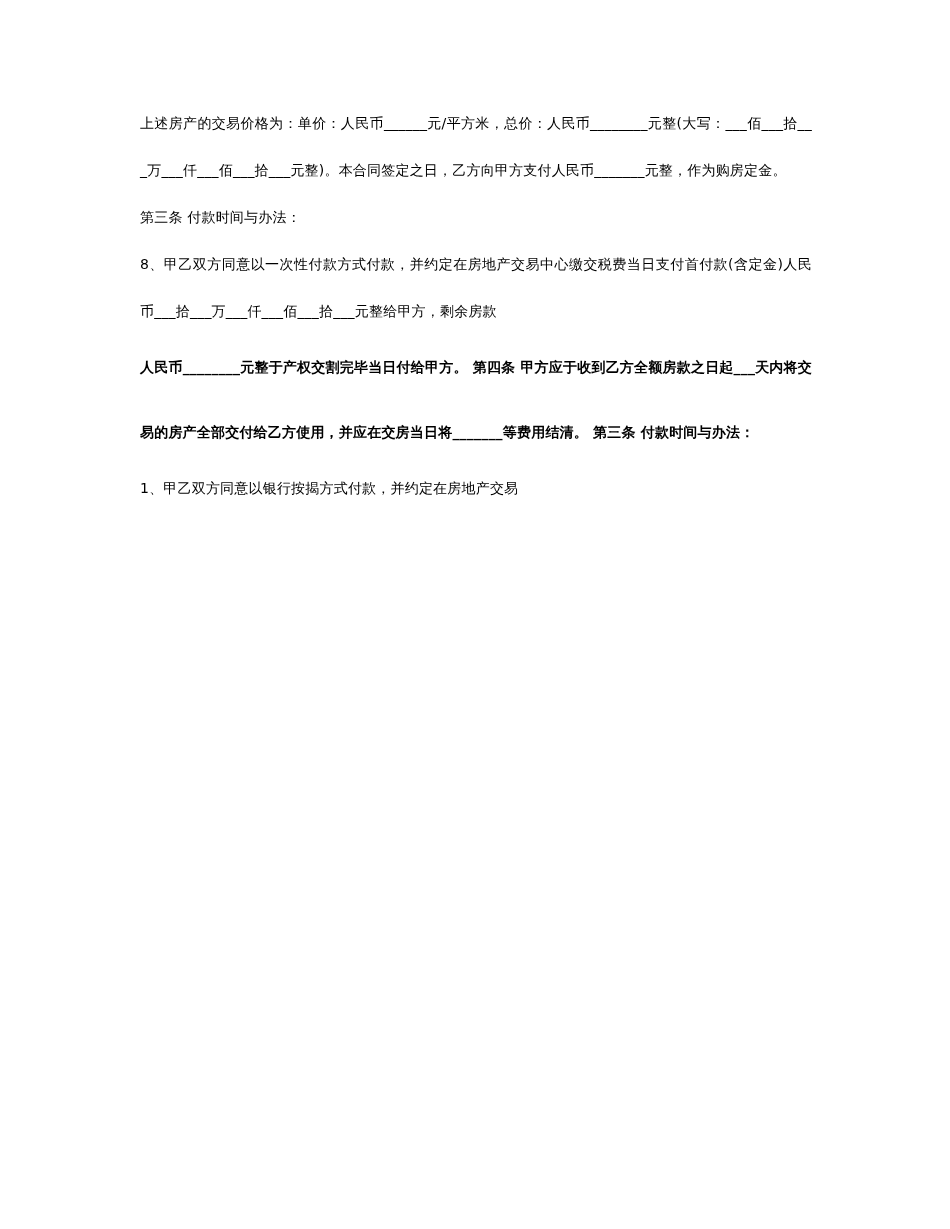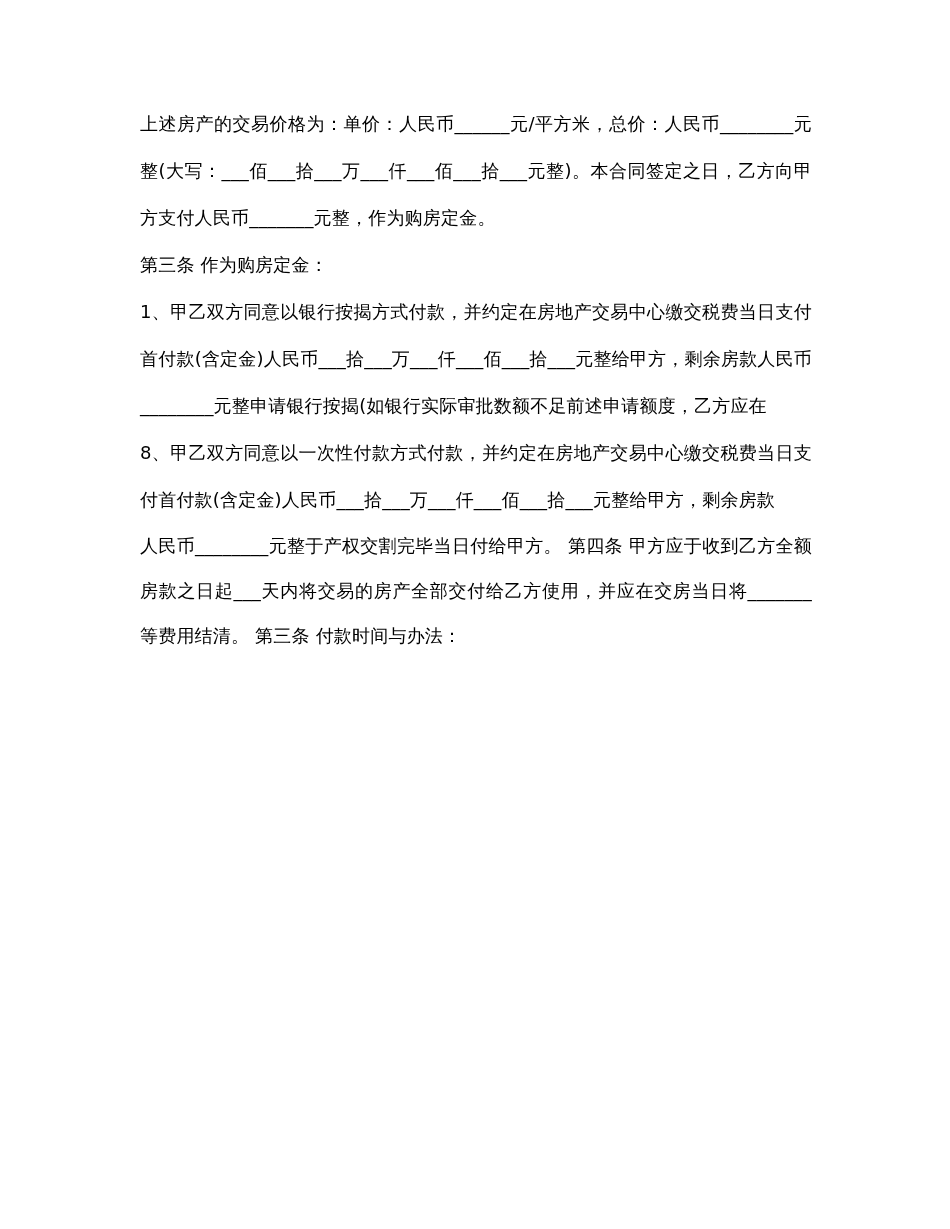--- a/index.html
+++ b/index.html
@@ -18,37 +18,38 @@
     box-sizing: border-box;
     overflow: hidden;
   }
   .doc-body {
     position: absolute;
     left: 140px;
     top: 100px;
     width: 672px;
   }
   .para {
-    font-size: 18px;
+    font-size: 14px;
     line-height: 47px;
     color: #000000;
     text-align: justify;
     text-justify: inter-ideograph;
     margin: 0;
     letter-spacing: 0.2px;
     word-break: break-all;
   }
   .para.tight {
-    line-height: 45px;
+    line-height: 65px;
+    font-weight: bold;
   }
 </style>
 </head>
 <body>
 
 <div class="page">
   <div class="doc-body">
     <p class="para">上述房产的交易价格为：单价：人民币______元/平方米，总价：人民币________元整(大写：___佰___拾___万___仟___佰___拾___元整)。本合同签定之日，乙方向甲方支付人民币_______元整，作为购房定金。</p>
-    <p class="para">第三条 作为购房定金：</p>
-    <p class="para">1、甲乙双方同意以银行按揭方式付款，并约定在房地产交易中心缴交税费当日支付首付款(含定金)人民币___拾___万___仟___佰___拾___元整给甲方，剩余房款人民币________元整申请银行按揭(如银行实际审批数额不足前述申请额度，乙方应在</p>
+    <p class="para">第三条 付款时间与办法：</p>
     <p class="para">8、甲乙双方同意以一次性付款方式付款，并约定在房地产交易中心缴交税费当日支付首付款(含定金)人民币___拾___万___仟___佰___拾___元整给甲方，剩余房款</p>
     <p class="para tight">人民币________元整于产权交割完毕当日付给甲方。 第四条 甲方应于收到乙方全额房款之日起___天内将交易的房产全部交付给乙方使用，并应在交房当日将_______等费用结清。 第三条 付款时间与办法：</p>
+    <p class="para">1、甲乙双方同意以银行按揭方式付款，并约定在房地产交易</p>
   </div>
 </div>
 
 </body></html>

